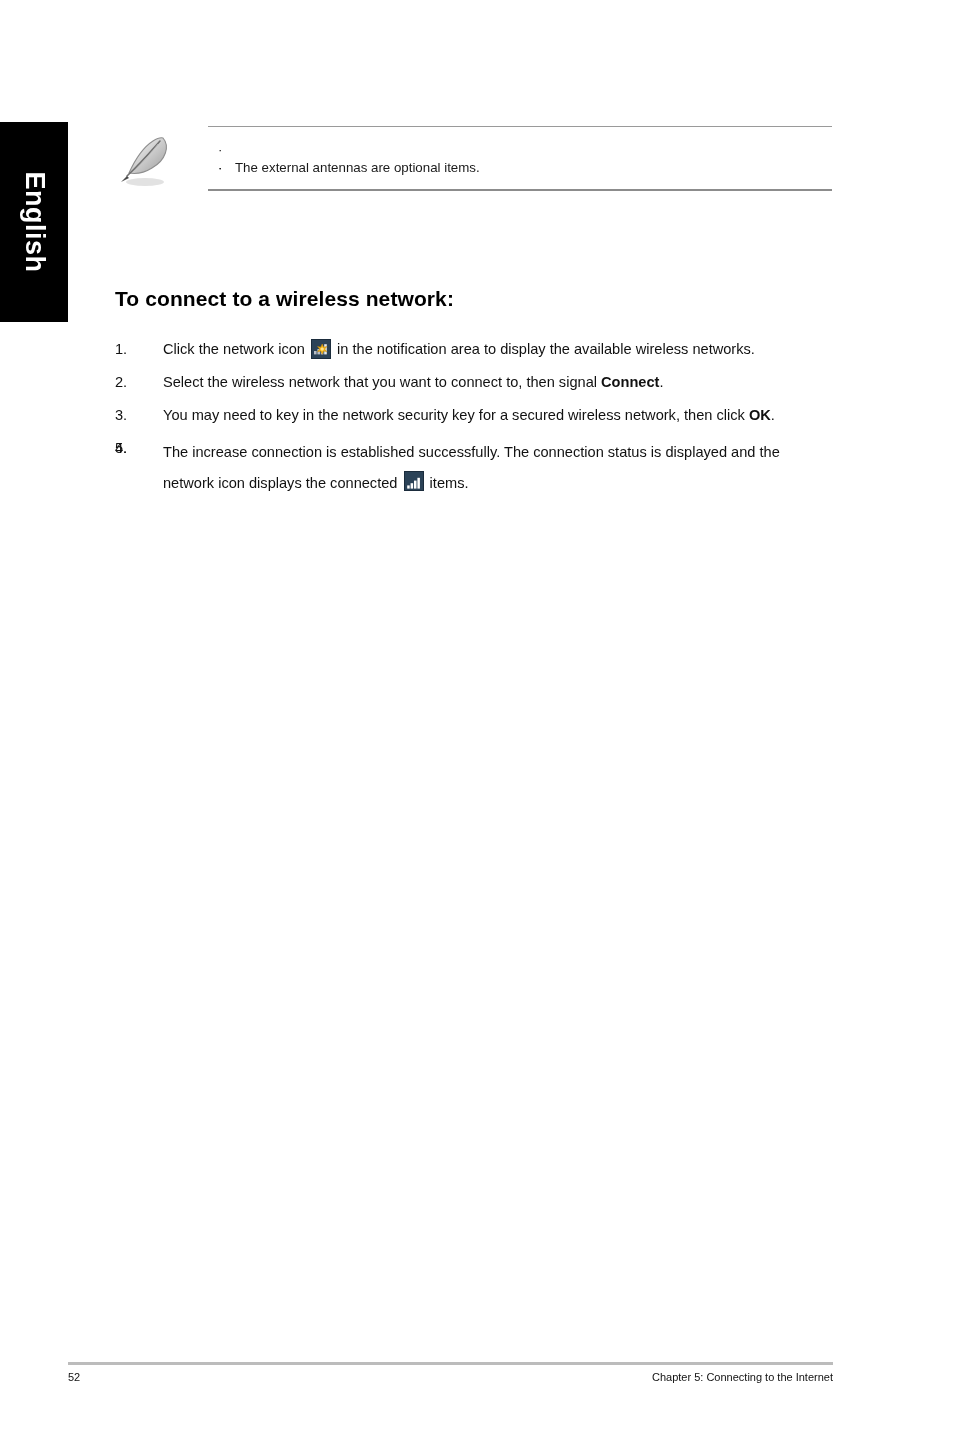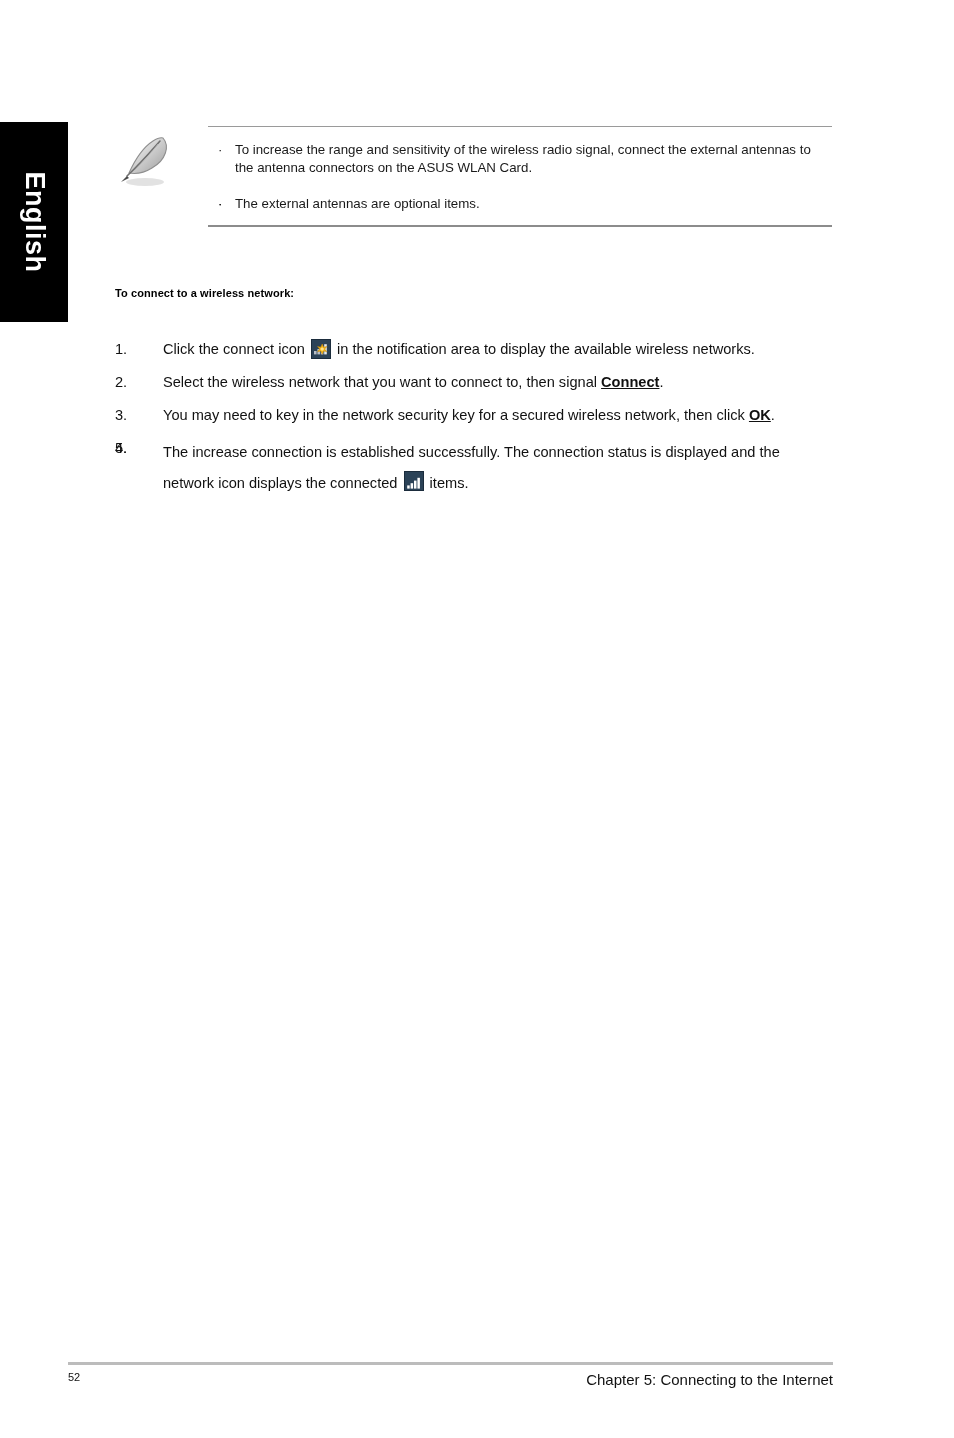--- a/index.html
+++ b/index.html
@@ -91,21 +91,21 @@
     top: 132px;
     width: 70px;
     height: 62px;
   }
 
   
   #section-heading {
     position: absolute;
     left: 115px;
     top: 287px;
-    font-size: 11px;
+    font-size: 21px;
     font-weight: bold;
     letter-spacing: 0.1px;
     color: #000000;
   }
 
   
   #steps {
     position: absolute;
     left: 115px;
     top: 338px;
@@ -120,21 +120,21 @@
     margin-bottom: 10px;
   }
   .step-num {
     position: absolute;
     left: 0;
     top: 0;
     font-size: 14.6px;
     line-height: 23px;
     color: #111111;
   }
-  .step b { font-weight: bold; text-decoration: underline; }
+  .step b { font-weight: bold; }
   .step.spaced { line-height: 31px; }
 
   
   .inline-icon {
     display: inline-block;
     vertical-align: -4px;
     width: 20px;
     height: 20px;
     margin: 0 2px;
     position: relative;
@@ -156,21 +156,21 @@
     position: absolute;
     left: 68px;
     top: 1371px;
     font-size: 11px;
     color: #111111;
   }
   #footer-chapter {
     position: absolute;
     right: 121px;
     top: 1371px;
-    font-size: 15px;
+    font-size: 11px;
     color: #111111;
   }
 </style>
 </head>
 <body>
 
 <div id="page">
 
   <div id="lang-tab">
     <span id="lang-tab-label">English</span>
@@ -192,21 +192,20 @@
       <path d="M50 12 C44 20 36 29 27 38" stroke="#bbbbbb" stroke-width="0.8" fill="none"></path>
     </svg>
   </div>
 
   <div id="note-box">
     <div class="note-rule-top"></div>
     <div id="note-list">
 
       <div class="note-item">
         <span class="note-bullet">·</span>
-        <span>To increase the range and sensitivity of the wireless radio signal, connect the external antennas to the antenna connectors on the ASUS WLAN Card.</span>
       </div>
 
       <div class="note-item">
         <span class="note-bullet">·</span>
       </div>
 
       <div class="note-item">
         <span class="note-bullet">·</span>
         <span>The external antennas are optional items.</span>
       </div>
@@ -214,21 +213,21 @@
     </div>
     <div class="note-rule-bottom"></div>
   </div>
 
   <div id="section-heading">To connect to a wireless network:</div>
 
   <div id="steps">
 
     <div class="step">
       <span class="step-num">1.</span>
-      <span>Click the connect icon</span>
+      <span>Click the network icon</span>
       <span class="inline-icon">
         <svg width="18" height="18" viewBox="0 0 18 18" xmlns="http://www.w3.org/2000/svg">
           <rect x="2" y="11" width="2.6" height="3.4" fill="#b9bfc6"></rect>
           <rect x="5.4" y="9" width="2.6" height="5.4" fill="#b9bfc6"></rect>
           <rect x="8.8" y="6.6" width="2.6" height="7.8" fill="#cfd5da"></rect>
           <rect x="12.2" y="4.2" width="2.6" height="10.2" fill="#e3e8ec"></rect>
           <g transform="translate(10.2,9.2)">
             <path d="M0,-5.1 L1.35,-1.9 L4.6,-2.6 L2.45,-0.1 L4.6,2.4 L1.35,1.75 L0,5 L-1.35,1.75 L-4.6,2.4 L-2.45,-0.1 L-4.6,-2.6 L-1.35,-1.9 Z" fill="#f5b617" stroke="#c98b06" stroke-width="0.6"></path>
             <circle cx="0" cy="-0.1" r="1.7" fill="#fde38c"></circle>
           </g>

